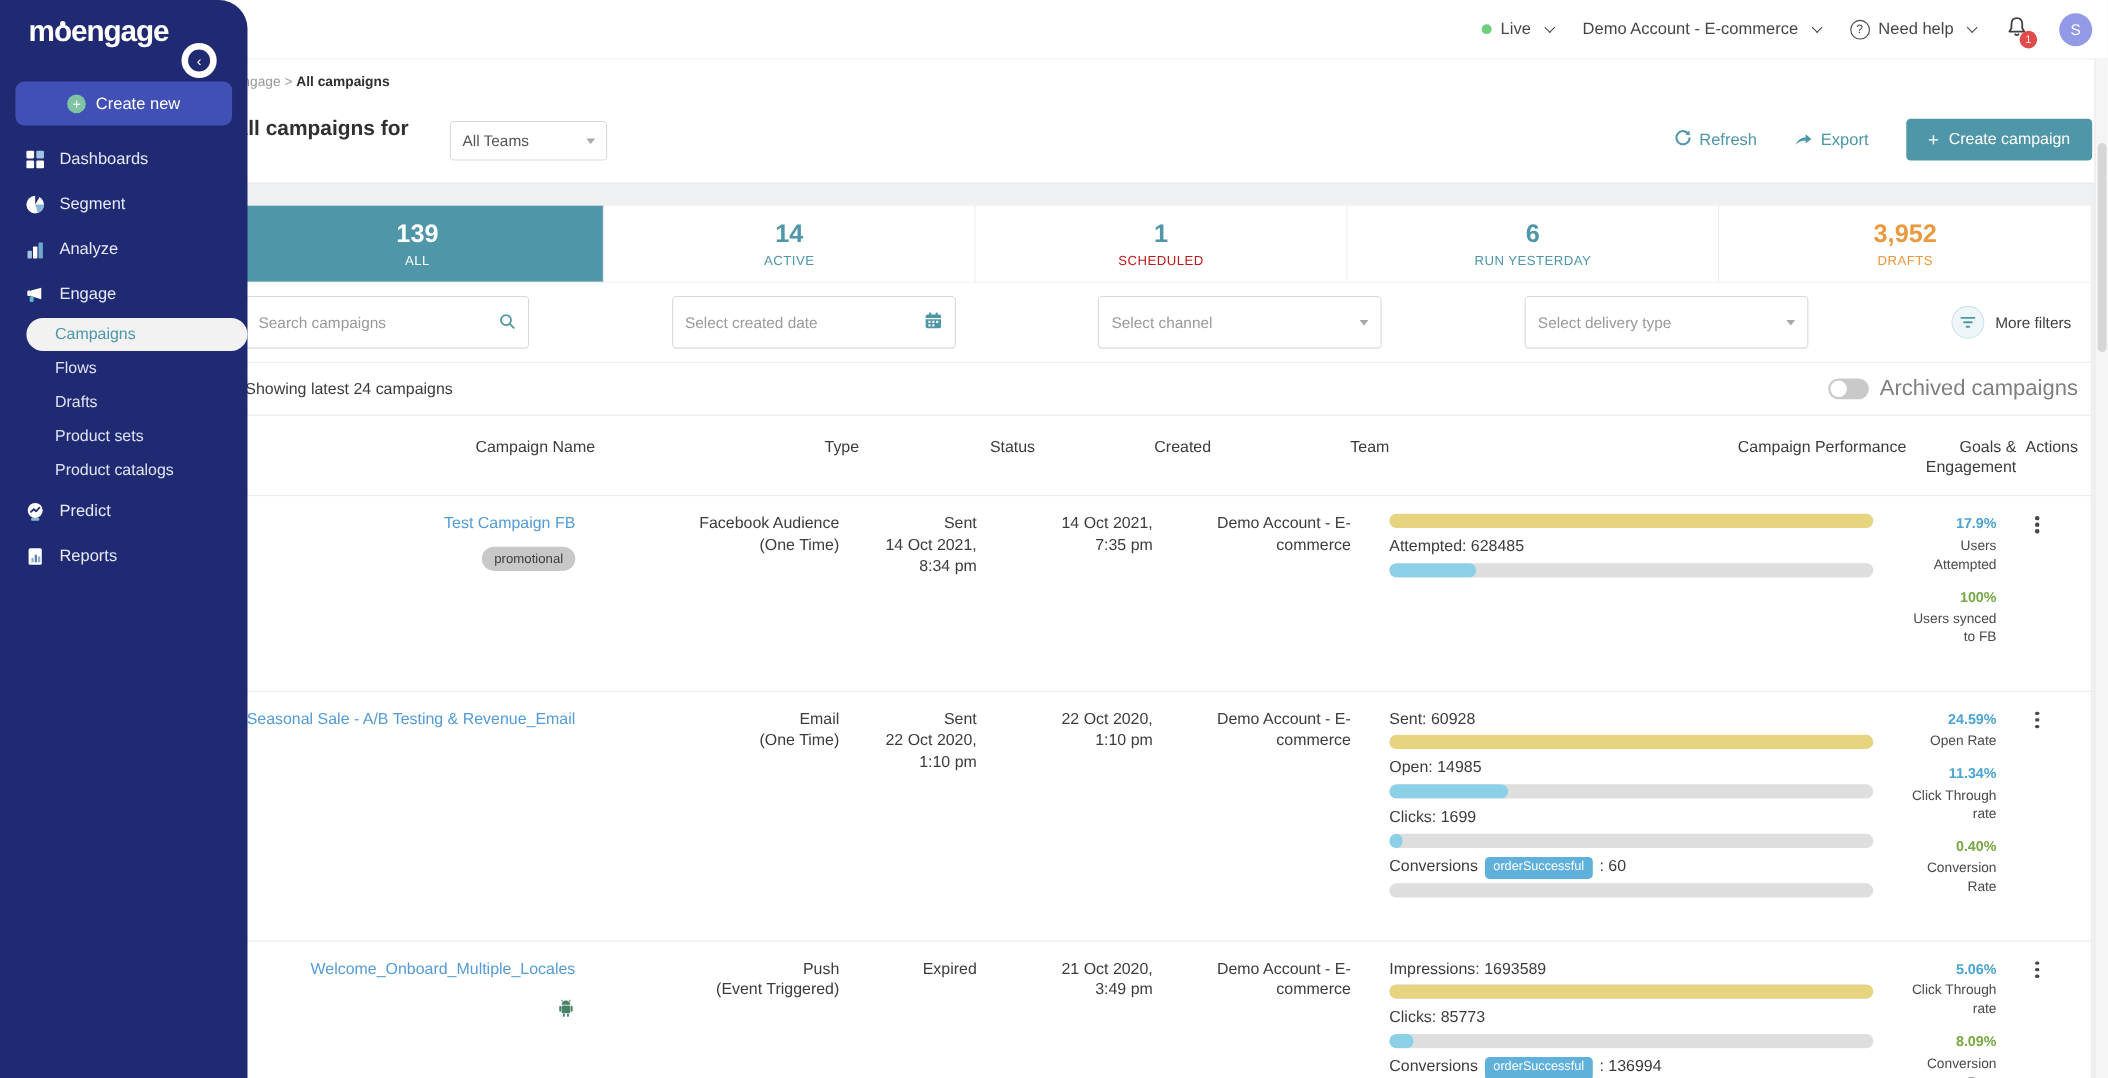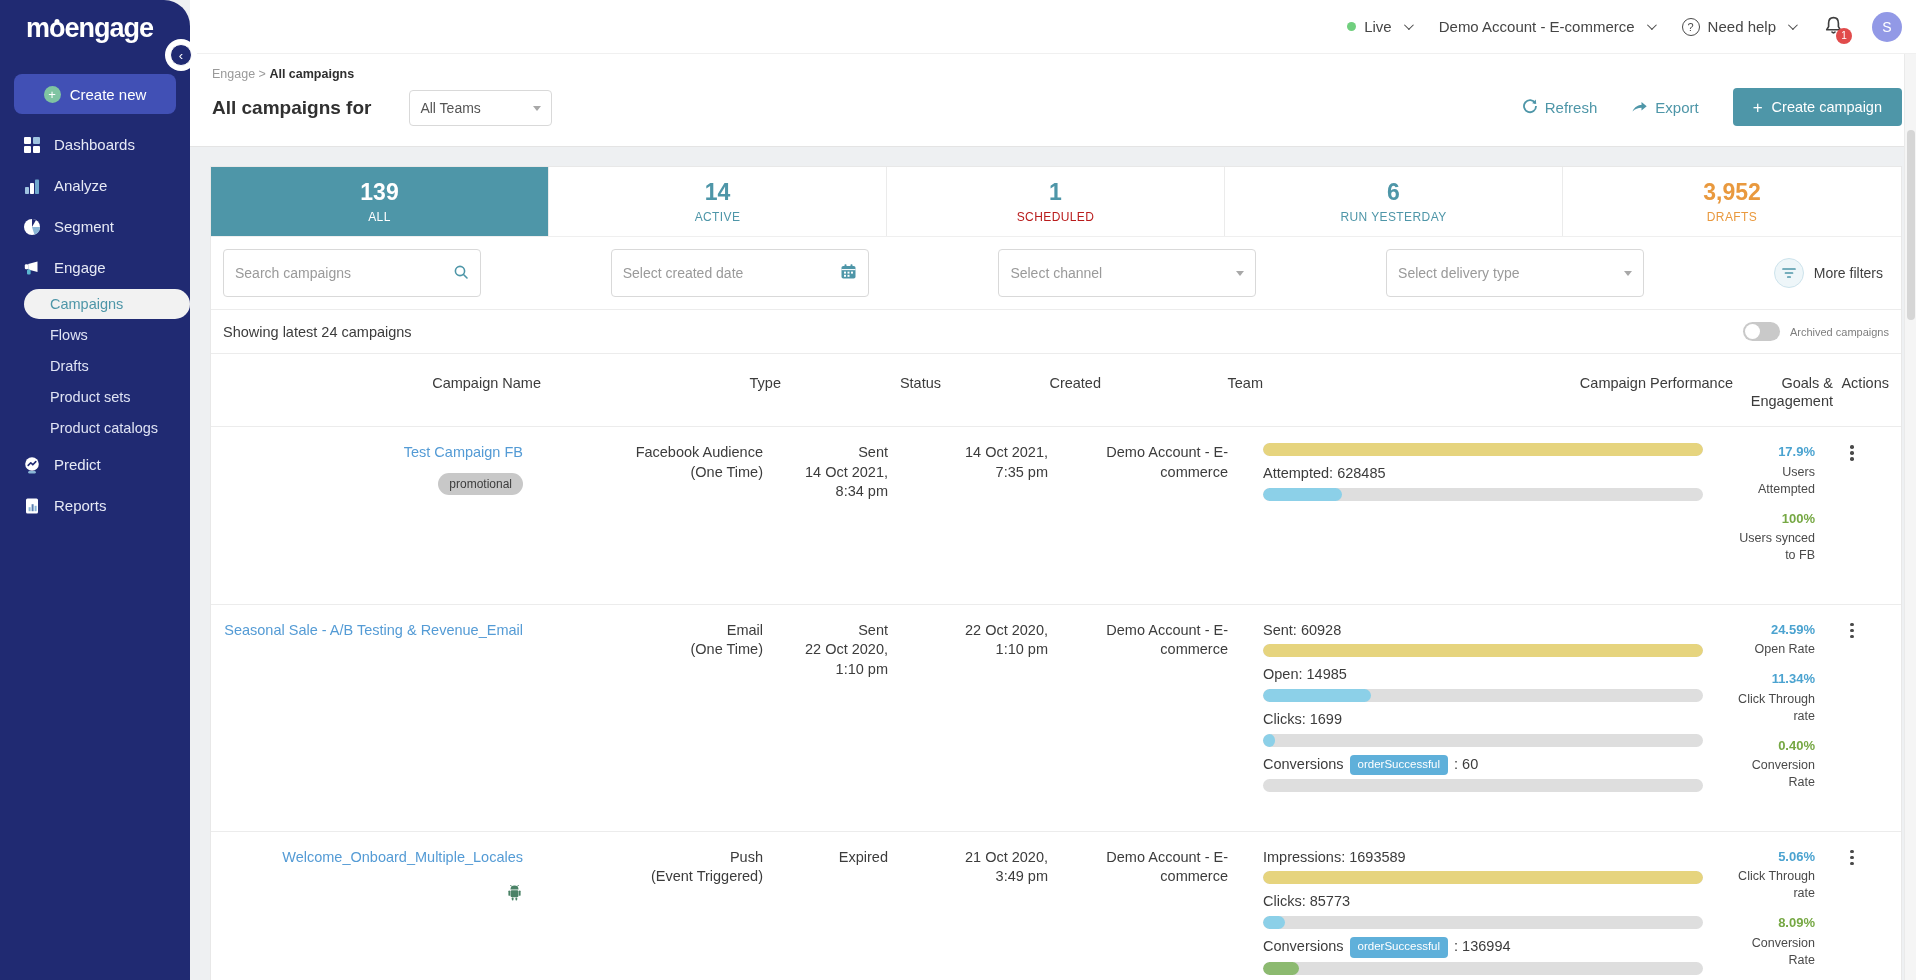--- a/index.html
+++ b/index.html
@@ -1,21 +1,21 @@
 <!DOCTYPE html>
 <html><head>
 <meta charset="utf-8">
 <style>
   * { margin:0; padding:0; box-sizing:border-box; }
   html,body { width:1916px; height:980px; overflow:hidden; }
   body { font-family:"Liberation Sans", sans-serif; background:#eef0f2; position:relative; color:#3f3f3f; }
   [data-interactable="true"] { cursor:pointer; }
 
   
-  .sidebar { position:absolute; left:0; top:0; width:190px; height:980px; background:#202a72;
+  .sidebar { position:absolute; left:0; top:0; width:225px; height:980px; background:#202a72;
              border-top-right-radius:26px; z-index:5; color:#e6e9f5; }
   .logo { padding:13px 0 0 26px; font-size:27px; font-weight:bold; color:#fff; letter-spacing:-1px; }
   .logo-o { position:relative; }
   .logo-o::after { content:""; position:absolute; width:5px; height:5px; background:#fff; border-radius:50%;
                    top:6px; left:50%; transform:translateX(-50%); }
   .collapse-btn { position:absolute; left:170px; top:44px; width:22px; height:22px; border-radius:50%;
                   background:#202a72; border:1.5px solid #fff; box-shadow:0 0 0 5px #fff; color:#fff;
                   display:flex; align-items:center; justify-content:center; font-size:13px; z-index:7; }
   .create-btn { margin:30px 14px 10px; height:40px; background:#4150b5; border-radius:8px; display:flex;
                 align-items:center; justify-content:center; gap:9px; color:#fff; font-size:15px; }
@@ -45,21 +45,21 @@
             display:flex; align-items:center; justify-content:center; }
 
   .page-header { background:#fff; padding:13px 14px 20px 22px; border-bottom:1px solid #e4e4e4;
                  display:flex; justify-content:space-between; align-items:flex-end; }
   .breadcrumb { font-size:12.5px; color:#9a9a9a; margin-bottom:9px; }
   .breadcrumb b { color:#2f2f2f; }
   .title-row { display:flex; align-items:center; gap:38px; }
   .page-title { font-size:19px; font-weight:bold; color:#303030; }
   .team-select { width:143px; height:36px; border:1px solid #d9d9d9; border-radius:4px; display:flex;
                  align-items:center; justify-content:space-between; padding:0 10px; color:#555;
-                 font-size:14px; background:#fff; }
+                 font-size:14px; background:#fff;margin-top:20px; }
   .hdr-actions { display:flex; align-items:center; gap:34px; padding-bottom:0; }
   .teal-link { display:flex; align-items:center; gap:7px; color:#4e96a8; font-size:15px; }
   .cc-btn { background:#4e96a8; color:#fff; height:38px; padding:0 20px; border-radius:4px; font-size:14.5px;
             display:flex; gap:9px; align-items:center; border:none; }
   .cc-plus { font-size:17px; line-height:1; }
 
   .content { padding:19px 14px 0 20px; }
   .card { background:#fff; border:1px solid #e8e8e8; }
 
   .tabs { display:grid; grid-template-columns:repeat(5,1fr); height:70px; border-bottom:1px solid #efefef; }
@@ -78,21 +78,21 @@
   .finput input { border:none; outline:none; font-size:14px; font-family:inherit; color:#555; width:200px; }
   .finput input::placeholder { color:#9a9a9a; }
   .caret { width:0; height:0; border-left:4.5px solid transparent; border-right:4.5px solid transparent;
            border-top:5.5px solid #a8a8a8; }
   .more-filters { display:flex; align-items:center; gap:10px; color:#3f3f3f; font-size:14px; padding-right:6px; }
   .mf-icon { width:30px; height:30px; border-radius:50%; background:#eef6f9; border:1px solid #cde3ec;
              display:flex; align-items:center; justify-content:center; }
 
   .showing-row { display:flex; justify-content:space-between; align-items:center; padding:12px 12px;
                  border-top:1px solid #ececec; font-size:14.5px; color:#3c3c3c; }
-  .arch { display:flex; align-items:center; gap:10px; color:#7e7e7e; font-size:11px; }
+  .arch { display:flex; align-items:center; gap:10px; color:#7e7e7e; font-size:20px; }
   .toggle { width:37px; height:19px; border-radius:10px; background:#c9c9c9; position:relative; }
   .toggle .knob { position:absolute; left:2px; top:2px; width:15px; height:15px; border-radius:50%; background:#fff; }
 
   .grid-cols { display:grid; grid-template-columns:318px 240px 160px 160px 162px 470px 100px 1fr; align-items:start;text-align:right; }
   .thead { padding:20px 12px 16px; border-top:1px solid #ececec; font-size:14.5px; color:#3c3c3c; line-height:1.25; }
   .trow { padding:16px 12px 28px; border-top:1px solid #ececec; }
   .cell { padding-right:18px; font-size:14.5px; line-height:1.35; color:#3c3c3c; }
   .camp-link { font-size:14.5px; text-decoration:none; display:inline-block; margin-bottom:10px; }
   .tag { background:#c8c8c8; border-radius:11px; padding:3px 11px; font-size:12px; color:#3d3d3d; display:inline-block; }
   .narrow-125 { max-width:125px; }
@@ -129,36 +129,36 @@
             <rect x="10" y="1" width="7" height="7" rx="1" fill="#9fc3e0"></rect>
             <rect x="1" y="10" width="7" height="7" rx="1" fill="#fff"></rect>
             <rect x="10" y="10" width="7" height="7" rx="1" fill="#fff"></rect>
           </svg>
         </span>
         <span data-interactable="false">Dashboards</span>
       </div>
       <div class="nav-item" data-interactable="true">
         <span class="ic" data-interactable="false">
           <svg width="18" height="18" viewBox="0 0 18 18">
+            <circle cx="9" cy="9" r="8" fill="#fff"></circle>
+            <path d="M9 9 L17 9 A8 8 0 0 1 11.4 16.6 Z" fill="#8ab6d6"></path>
+            <path d="M9 9 L9 1 A8 8 0 0 1 13 2.1 Z" fill="#202a72"></path>
+          </svg>
+        </span>
+        <span data-interactable="false">Segment</span>
+      </div>
+      <div class="nav-item" data-interactable="true">
+        <span class="ic" data-interactable="false">
+          <svg width="18" height="18" viewBox="0 0 18 18">
             <rect x="2" y="10" width="4" height="7" rx="0.8" fill="#9fc3e0"></rect>
             <rect x="7" y="6" width="4" height="11" rx="0.8" fill="#fff"></rect>
             <rect x="12" y="2.5" width="4" height="14.5" rx="0.8" fill="#6fa8cc"></rect>
           </svg>
         </span>
         <span data-interactable="false">Analyze</span>
-      </div>
-      <div class="nav-item" data-interactable="true">
-        <span class="ic" data-interactable="false">
-          <svg width="18" height="18" viewBox="0 0 18 18">
-            <circle cx="9" cy="9" r="8" fill="#fff"></circle>
-            <path d="M9 9 L17 9 A8 8 0 0 1 11.4 16.6 Z" fill="#8ab6d6"></path>
-            <path d="M9 9 L9 1 A8 8 0 0 1 13 2.1 Z" fill="#202a72"></path>
-          </svg>
-        </span>
-        <span data-interactable="false">Segment</span>
       </div>
       <div class="nav-item" data-interactable="true">
         <span class="ic" data-interactable="false">
           <svg width="19" height="18" viewBox="0 0 19 18">
             <path d="M15.5 2.5 L15.5 13 L6.2 10.4 L6.2 5.1 Z" fill="#fff"></path>
             <rect x="2.8" y="5.2" width="3.4" height="5" rx="1.2" fill="#fff"></rect>
             <rect x="5" y="10.4" width="3.6" height="5.2" rx="1.1" fill="#5bb7d0"></rect>
           </svg>
         </span>
         <span data-interactable="false">Engage</span>

